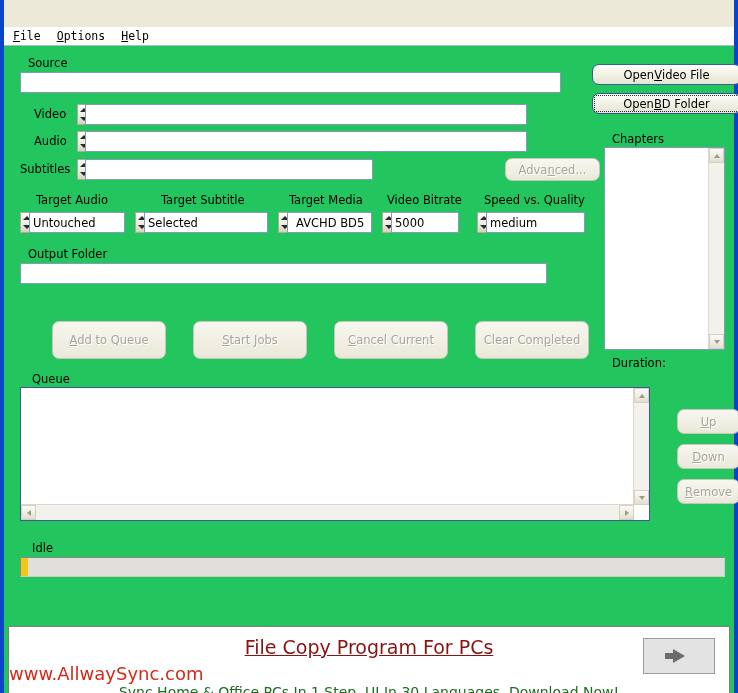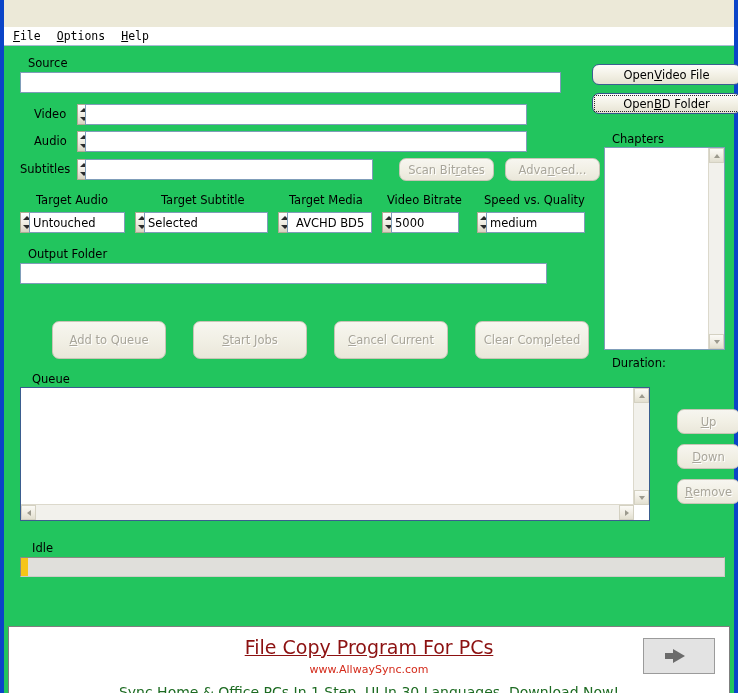--- a/index.html
+++ b/index.html
@@ -309,23 +309,23 @@
     text-align: center;
     font-family: "DejaVu Sans", "Liberation Sans", sans-serif;
     font-size: 19px;
     color: #8c1111;
     text-decoration: underline;
     white-space: nowrap;
   }
   .ad-url {
     position: absolute;
     left: 0; right: 0; top: 36px;
-    text-align: center;
-    font-family: "DejaVu Sans", "Liberation Sans", sans-serif;
-    font-size: 11px;
+    text-align: left;
+    font-family: "DejaVu Sans", "Liberation Sans", sans-serif;
+    font-size: 18px;
     color: #d42a1a;
     white-space: nowrap;
   }
   .ad-desc {
     position: absolute;
     left: 0; right: 0; top: 57px;
     text-align: center;
     font-family: "DejaVu Sans", "Liberation Sans", sans-serif;
     font-size: 14px;
     color: #1d6b22;
@@ -404,25 +404,20 @@
     </div>
     <div class="txtbox" style="left:81px; top:85px; width:442px; height:21px;"></div>
 
     <div class="lbl" style="left:16px; top:116px;">Subtitles</div>
     <div class="spinner" style="left:73px; top:113px; height:21px;">
       <div class="spin-up"></div>
       <div class="spin-dn"></div>
     </div>
     <div class="txtbox" style="left:81px; top:113px; width:288px; height:21px;"></div>
 
-    <div class="btn disabled" style="left:379px; top:112px; width:95px; height:23px;">
-      <span>Scan Bit</span>
-        <u>r</u>
-        <span>ates</span>
-    </div>
     <div class="btn disabled" style="left:485px; top:112px; width:95px; height:23px;">
       <span>Adva</span>
         <u>n</u>
         <span>ced...</span>
     </div>
 
     <div class="btn primary" style="left:572px; top:18px; width:149px; height:21px;">
       <span>Open </span>
         <u>V</u>
         <span>ideo File</span>

